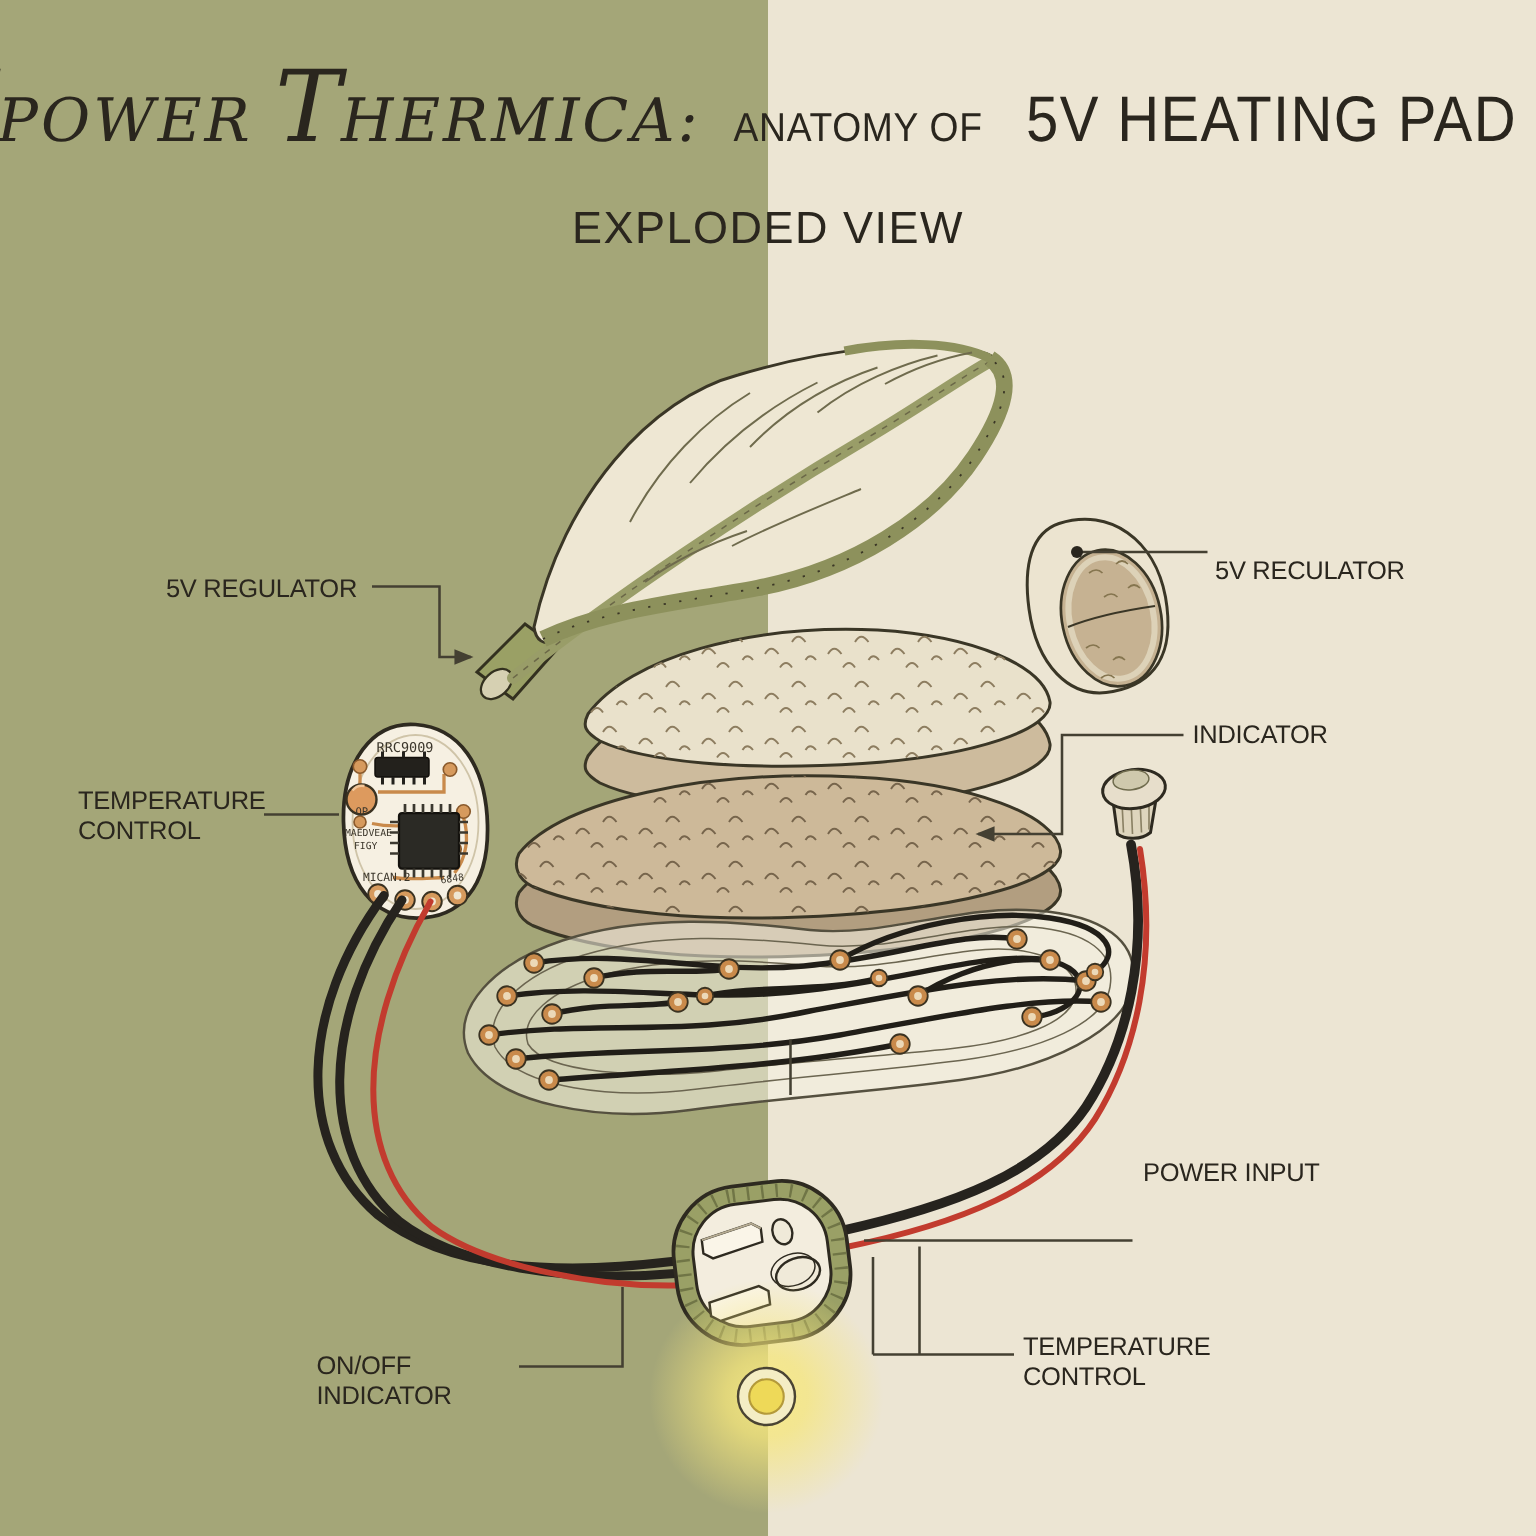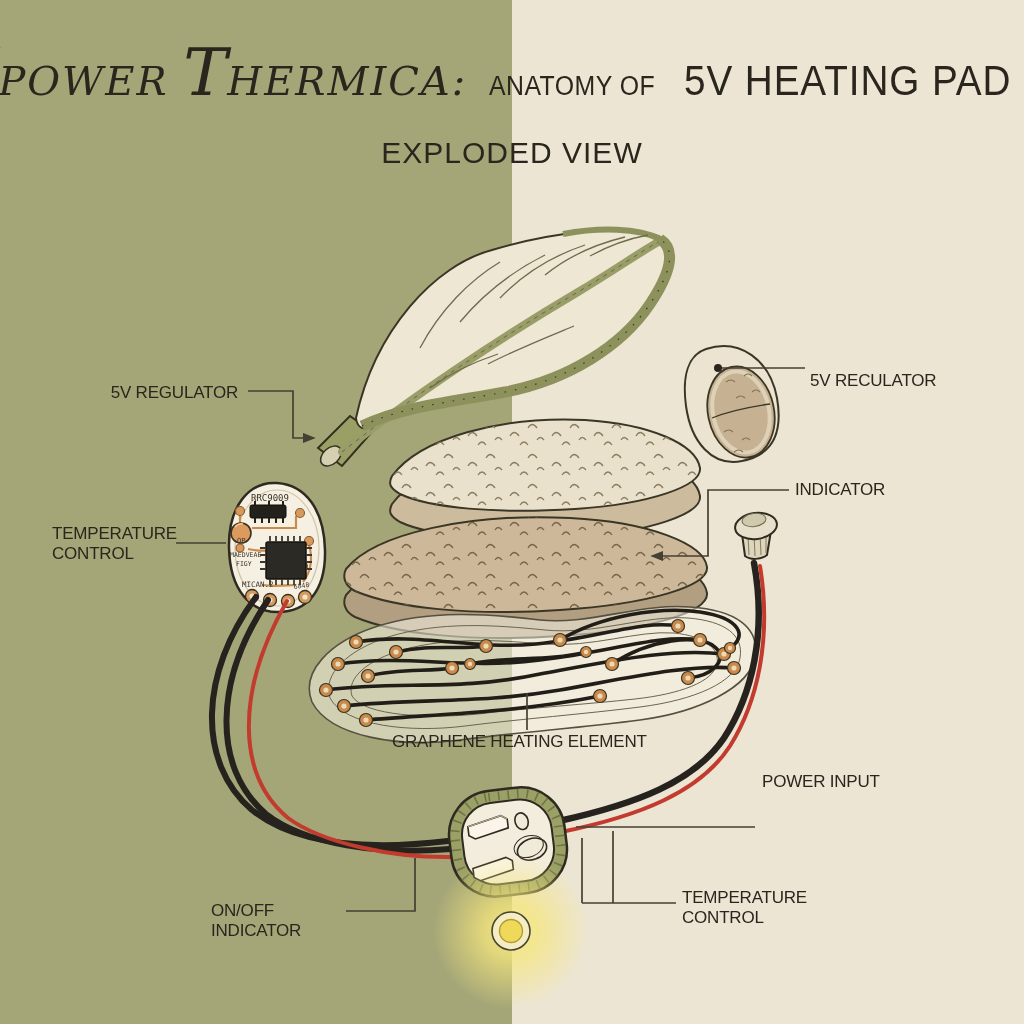--- a/index.html
+++ b/index.html
@@ -291,17 +291,16 @@
     <span class="t-script"><span class="swash">F</span><span>POWER </span><span class="swash">T</span><span>HERMICA:</span></span>
     <span class="t-small-caps">ANATOMY OF</span>
     <span class="t-big-caps">5V HEATING PAD</span>
   </div>
   <div class="subtitle">EXPLODED VIEW</div>
 
   <div class="lbl right" id="lbl-regulator-left">5V REGULATOR</div>
   <div class="lbl right" id="lbl-temp-ctrl-left">TEMPERATURE CONTROL</div>
   <div class="lbl" id="lbl-regulator-right">5V RECULATOR</div>
   <div class="lbl" id="lbl-thermistor">INDICATOR</div>
-  <div class="lbl" id="lbl-graphene">GRAPHENE HEATING ELEMENT</div>
   <div class="lbl" id="lbl-power-input">POWER INPUT</div>
   <div class="lbl" id="lbl-temp-ctrl-bottom">TEMPERATURE CONTROL</div>
   <div class="lbl right" id="lbl-onoff">ON/OFF INDICATOR</div>
 </div>
 
 </body></html>

